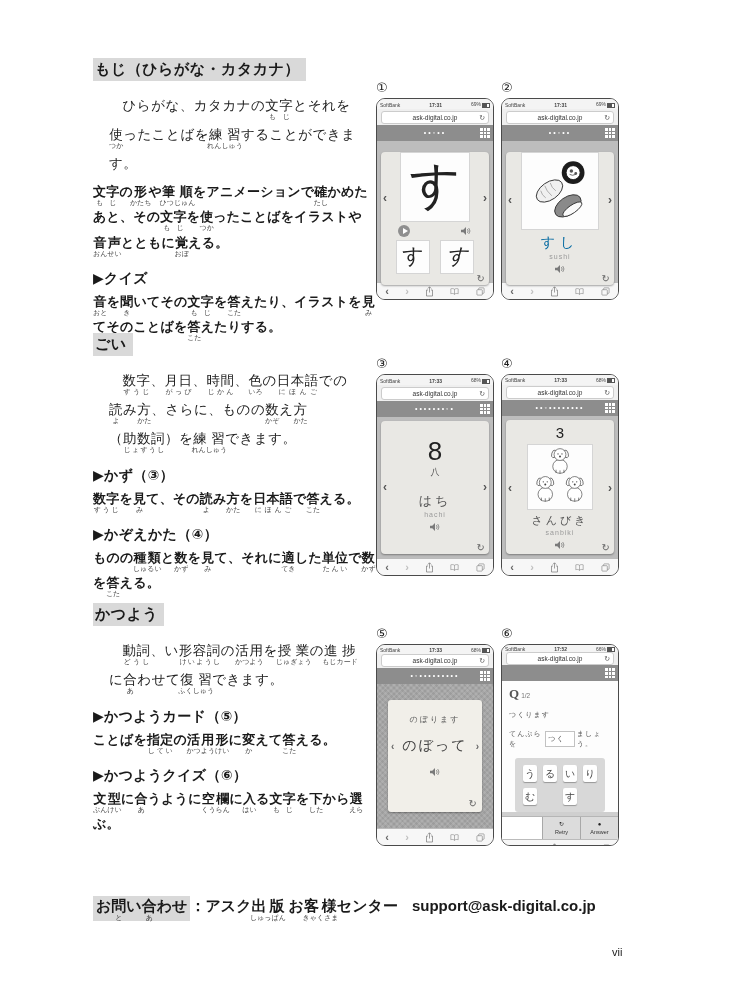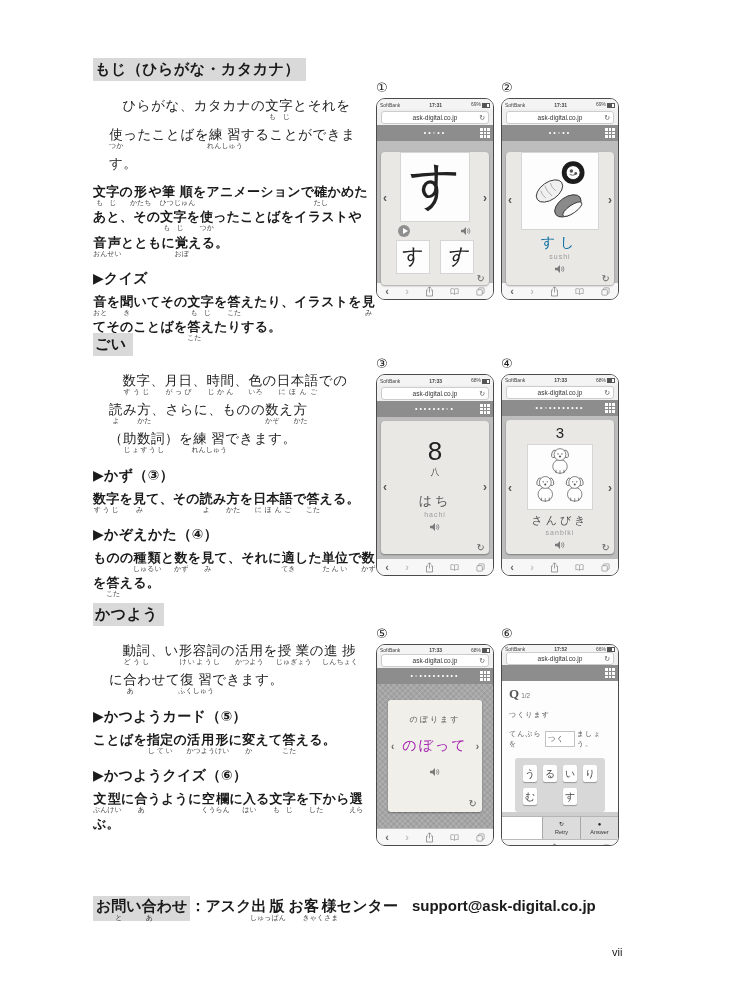--- a/index.html
+++ b/index.html
@@ -86,21 +86,21 @@
   .kana2{font-size:11px;color:#555;letter-spacing:3px;margin-top:3px;}
 
   
   .tex{background-color:#a6a6a6;background-image:
        repeating-linear-gradient(45deg,rgba(255,255,255,.10) 0 2px,transparent 2px 4px),
        repeating-linear-gradient(-45deg,rgba(0,0,0,.06) 0 2px,transparent 2px 4px);}
   .card5{background:#f1efe9;border-radius:3px;margin:12px 7px;height:112px;position:relative;
          box-shadow:0 1px 2px rgba(0,0,0,.35);text-align:center;}
   .c5-prompt{font-size:8px;color:#555;letter-spacing:2px;padding-top:14px;}
   .c5-row{display:flex;align-items:center;justify-content:center;gap:8px;margin-top:12px;}
-  .c5-ans{font-size:14px;color:#a21caf;letter-spacing:2px;}
+  .c5-ans{font-size:14px;color:#404040;letter-spacing:2px;}
   .c5-ch{font-size:10px;color:#666;font-weight:bold;}
 
   
   .p6c{background:#fdfdfd;padding:0;display:flex;flex-direction:column;}
   .quiz{padding:5px 7px 0;text-align:left;}
   .qrow{display:flex;align-items:baseline;gap:2px;}
   .qletter{font-size:13px;font-weight:bold;color:#555;font-family:"Liberation Serif","DejaVu Serif",serif;}
   .qcount{font-size:6.5px;color:#777;}
   .p6-prompt{font-size:7px;color:#555;margin-top:8px;letter-spacing:1px;}
   .sentence{font-size:7px;color:#555;margin-top:9px;display:flex;align-items:center;gap:2px;letter-spacing:1px;}
@@ -166,21 +166,21 @@
     <div class="sec-title">ごい</div>
     <p class="intro"><ruby>数字<rt>すうじ</rt></ruby>、<ruby>月日<rt>がっぴ</rt></ruby>、<ruby>時間<rt>じかん</rt></ruby>、<ruby>色<rt>いろ</rt></ruby>の<ruby>日本語<rt>にほんご</rt></ruby>での<ruby>読<rt>よ</rt></ruby>み<ruby>方<rt>かた</rt></ruby>、さらに、ものの<ruby>数<rt>かぞ</rt></ruby>え<ruby>方<rt>かた</rt></ruby>（<ruby>助数詞<rt>じょすうし</rt></ruby>）を<ruby>練習<rt>れんしゅう</rt></ruby>できます。</p>
     <div class="item-label">▶かず（③）</div>
     <p class="item-desc"><ruby>数字<rt>すうじ</rt></ruby>を<ruby>見<rt>み</rt></ruby>て、その<ruby>読<rt>よ</rt></ruby>み<ruby>方<rt>かた</rt></ruby>を<ruby>日本語<rt>にほんご</rt></ruby>で<ruby>答<rt>こた</rt></ruby>える。</p>
     <div class="item-label">▶かぞえかた（④）</div>
     <p class="item-desc">ものの<ruby>種類<rt>しゅるい</rt></ruby>と<ruby>数<rt>かず</rt></ruby>を<ruby>見<rt>み</rt></ruby>て、それに<ruby>適<rt>てき</rt></ruby>した<ruby>単位<rt>たんい</rt></ruby>で<ruby>数<rt>かず</rt></ruby>を<ruby>答<rt>こた</rt></ruby>える。</p>
   </div>
 
   <div class="text-section" style="top:603px">
     <div class="sec-title">かつよう</div>
-    <p class="intro"><ruby>動詞<rt>どうし</rt></ruby>、い<ruby>形容詞<rt>けいようし</rt></ruby>の<ruby>活用<rt>かつよう</rt></ruby>を<ruby>授業<rt>じゅぎょう</rt></ruby>の<ruby>進捗<rt>しんちょく</rt></ruby>に<ruby>合<rt>あ</rt></ruby>わせて<ruby>復習<rt>ふくしゅう</rt></ruby>できます。</p>
+    <p class="intro"><ruby>動詞<rt>どうし</rt></ruby>、い<ruby>形容詞<rt>けいようし</rt></ruby>の<ruby>活用<rt>かつよう</rt></ruby>を<ruby>授業<rt>じゅぎょう</rt></ruby>の<ruby>進捗<rt>もじカード</rt></ruby>に<ruby>合<rt>あ</rt></ruby>わせて<ruby>復習<rt>ふくしゅう</rt></ruby>できます。</p>
     <div class="item-label">▶かつようカード（⑤）</div>
     <p class="item-desc">ことばを<ruby>指定<rt>してい</rt></ruby>の<ruby>活用形<rt>かつようけい</rt></ruby>に<ruby>変<rt>か</rt></ruby>えて<ruby>答<rt>こた</rt></ruby>える。</p>
     <div class="item-label">▶かつようクイズ（⑥）</div>
     <p class="item-desc"><ruby>文型<rt>ぶんけい</rt></ruby>に<ruby>合<rt>あ</rt></ruby>うように<ruby>空欄<rt>くうらん</rt></ruby>に<ruby>入<rt>はい</rt></ruby>る<ruby>文字<rt>もじ</rt></ruby>を<ruby>下<rt>した</rt></ruby>から<ruby>選<rt>えら</rt></ruby>ぶ。</p>
   </div>
 
   <div class="phone" style="left:376px;top:80px">
     <div class="phone-label">①</div>
     <div class="frame">
       <div class="sb">

